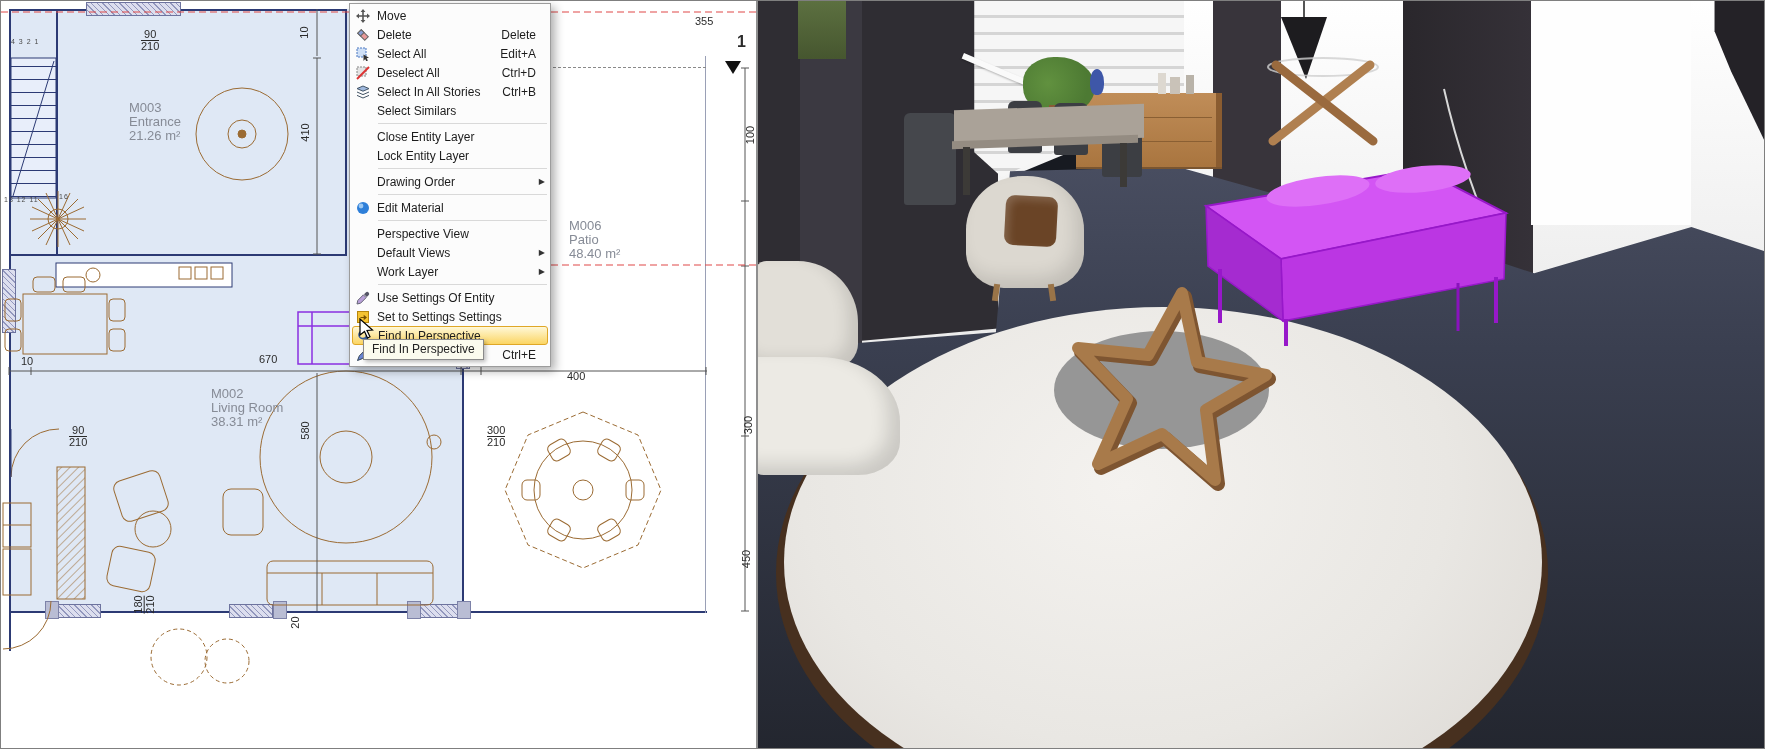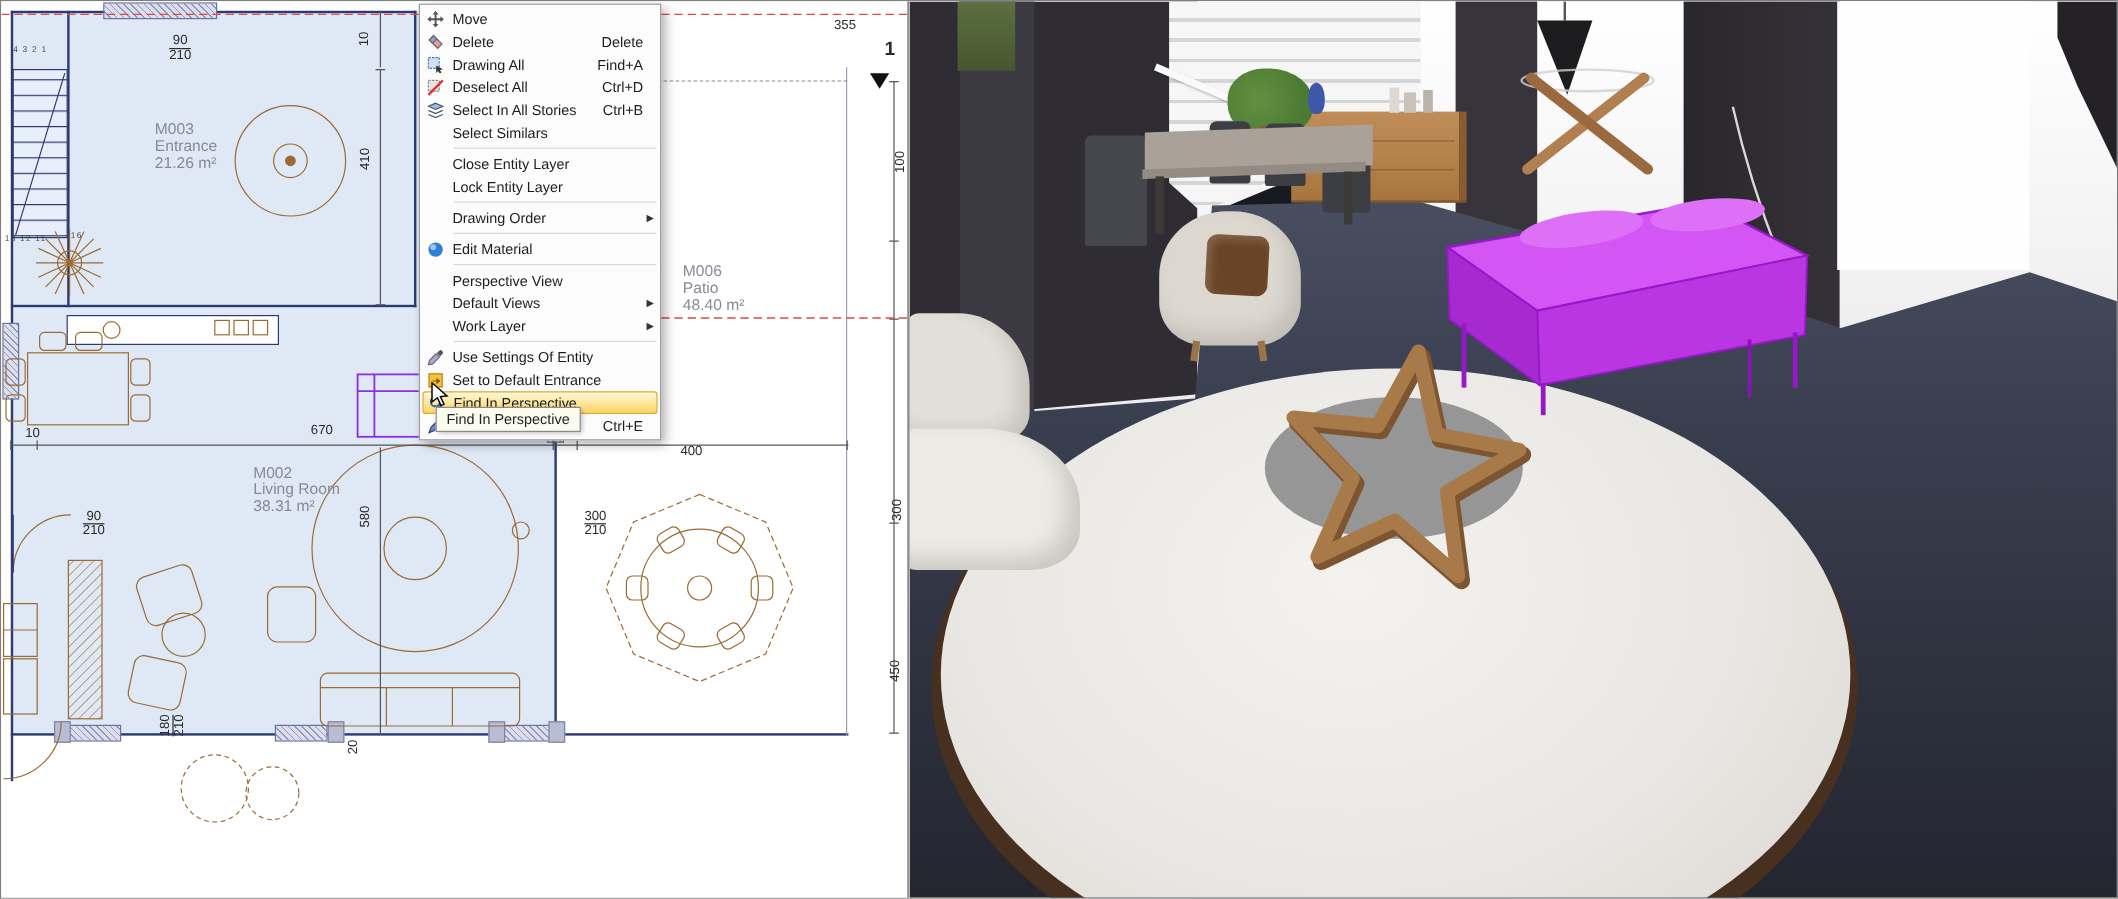--- a/index.html
+++ b/index.html
@@ -297,22 +297,22 @@
         <span class="sc">Delete</span>
         <span class="ar"></span>
       </div>
       <div class="mi">
         <span class="ic">
           <svg width="14" height="14">
             <rect x="1" y="1" width="9" height="9" fill="#cfe0f7" stroke="#4a76c0" stroke-dasharray="2 1"></rect>
             <path d="M7.5 7.5l5.5 3.2-2.4.6 1.3 2.2-1.5.8-1.3-2.2-1.6 1.8z" fill="#333"></path>
           </svg>
         </span>
-        <span class="lbl">Drawing All</span>
-        <span class="sc">Find+A</span>
+        <span class="lbl">Select All</span>
+        <span class="sc">Edit+A</span>
         <span class="ar"></span>
       </div>
       <div class="mi">
         <span class="ic">
           <svg width="14" height="14">
             <rect x="1" y="1" width="9" height="9" fill="#e4e4e4" stroke="#888" stroke-dasharray="2 1"></rect>
             <line x1="1" y1="13" x2="13" y2="1" stroke="#d33" stroke-width="2"></line>
           </svg>
         </span>
         <span class="lbl">Deselect All</span>
@@ -400,21 +400,21 @@
         <span class="sc"></span>
         <span class="ar"></span>
       </div>
       <div class="mi">
         <span class="ic">
           <svg width="14" height="14">
             <rect x="1.5" y="1.5" width="11" height="11" fill="#f5c332" stroke="#b8860b"></rect>
             <path d="M4.5 7h3.2V4.8L11 7.5 7.7 10.2V8H4.5z" fill="#7a5200"></path>
           </svg>
         </span>
-        <span class="lbl">Set to Default Entrance</span>
+        <span class="lbl">Set to Settings Settings</span>
         <span class="sc"></span>
         <span class="ar"></span>
       </div>
       <div class="mi hl">
         <span class="ic">
           <svg width="14" height="14">
             <circle cx="5.8" cy="5.8" r="3.8" fill="none" stroke="#345a9a" stroke-width="1.6"></circle>
             <line x1="8.6" y1="8.6" x2="12.8" y2="12.8" stroke="#345a9a" stroke-width="2.2"></line>
           </svg>
         </span>

